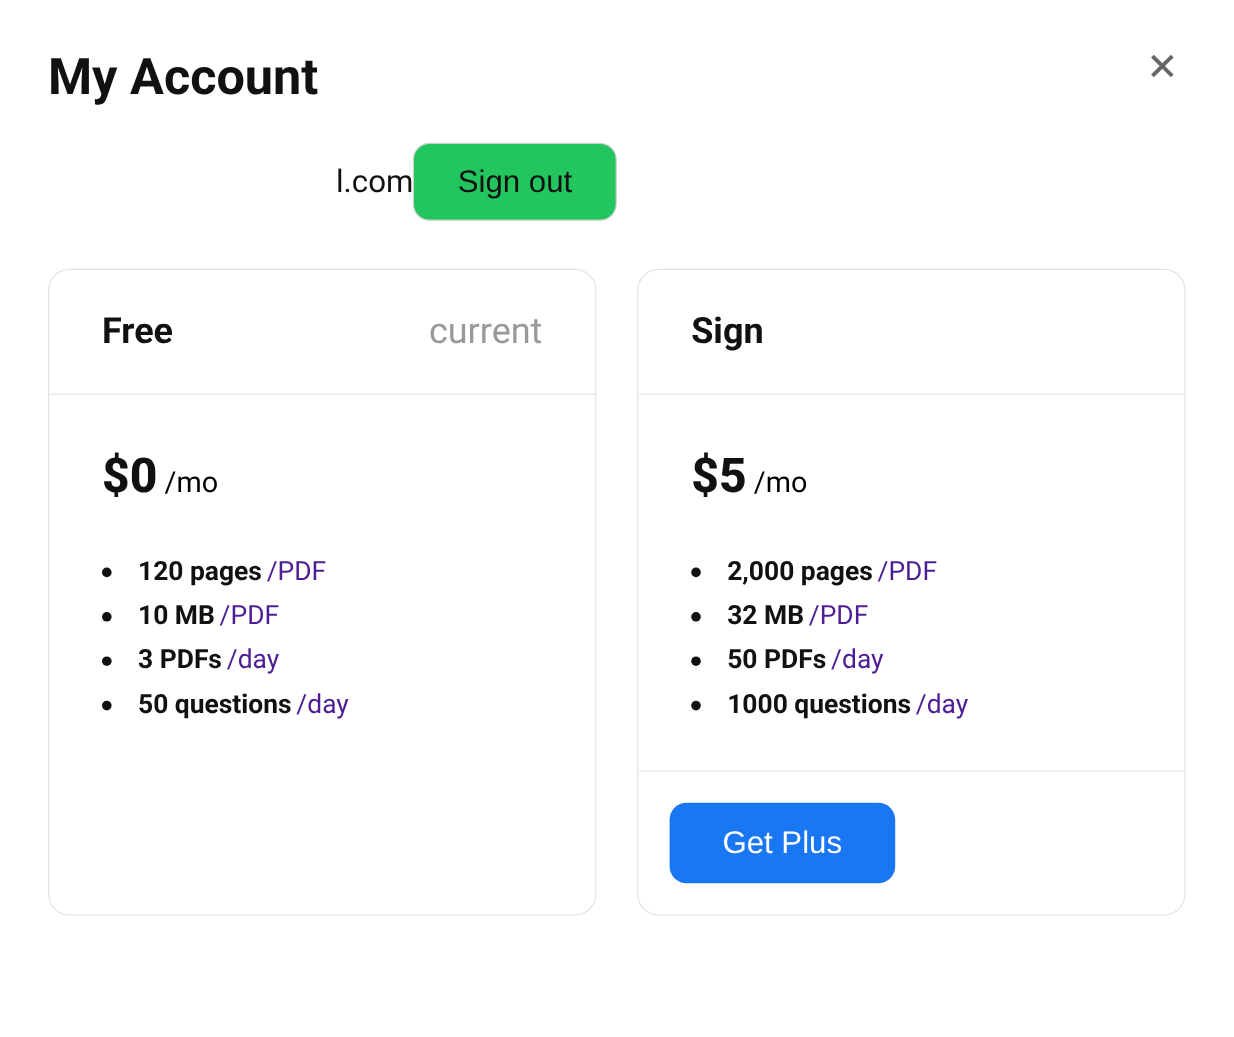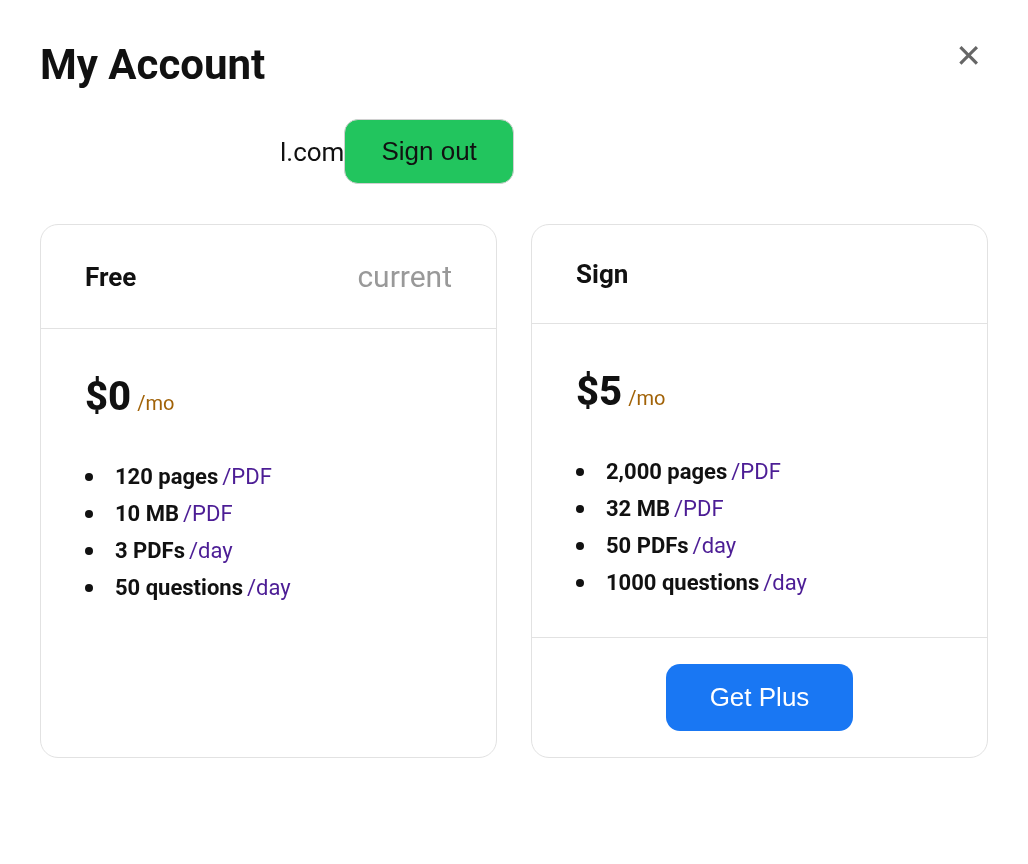--- a/index.html
+++ b/index.html
@@ -69,21 +69,21 @@
       flex-direction: column;
     }
     .plan-header {
       display: flex;
       justify-content: space-between;
       align-items: center;
       padding: 34px 44px;
       border-bottom: 1.5px solid #e2e2e2;
     }
     .plan-name {
-      font-size: 26px;
+      font-size: 30px;
       font-weight: 700;
       color: #111;
     }
     .plan-badge {
       font-size: 30px;
       color: #999;
       font-weight: 400;
     }
     .plan-body {
       padding: 44px 44px 30px 44px;
@@ -93,22 +93,22 @@
       display: flex;
       align-items: baseline;
       margin-bottom: 44px;
     }
     .price {
       font-size: 40px;
       font-weight: 800;
       color: #111;
     }
     .price-period {
-      font-size: 20px;
-      color: #a16207;
+      font-size: 24px;
+      color: #000000;
       margin-left: 6px;
       font-weight: 400;
     }
     .features {
       list-style: none;
     }
     .features li {
       font-size: 22px;
       color: #111;
       margin-bottom: 12px;
@@ -132,21 +132,20 @@
     }
     .feat-unit {
       color: #4c1d95;
       font-weight: 400;
       margin-left: 4px;
     }
     .plan-footer {
       border-top: 1.5px solid #e2e2e2;
       padding: 26px;
       display: flex;
-      justify-content: center;
     }
     .cta-btn {
       background: #1977f3;
       color: #fff;
       border: none;
       border-radius: 14px;
       padding: 18px 44px;
       font-size: 26px;
       font-weight: 500;
       cursor: pointer;

